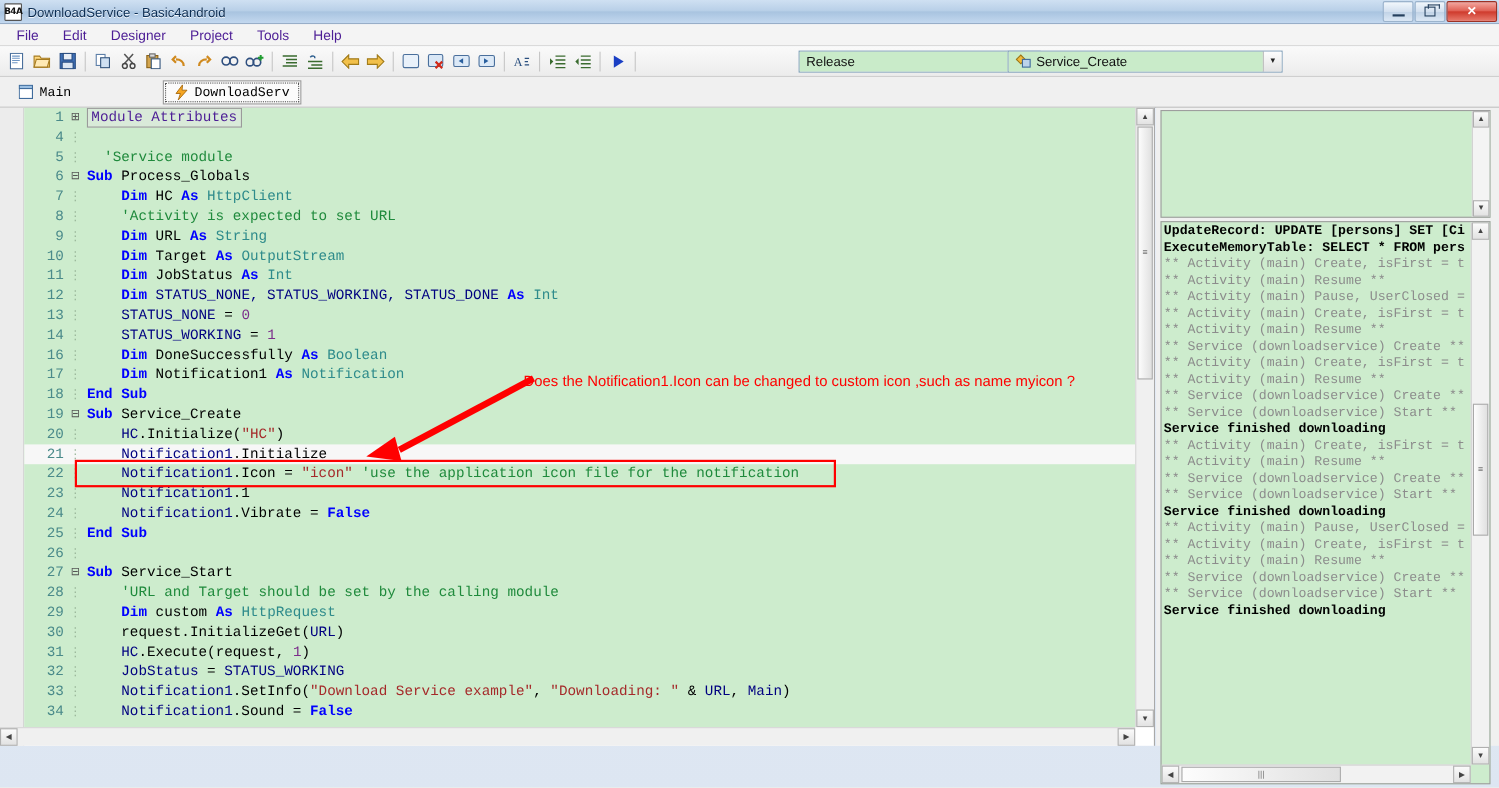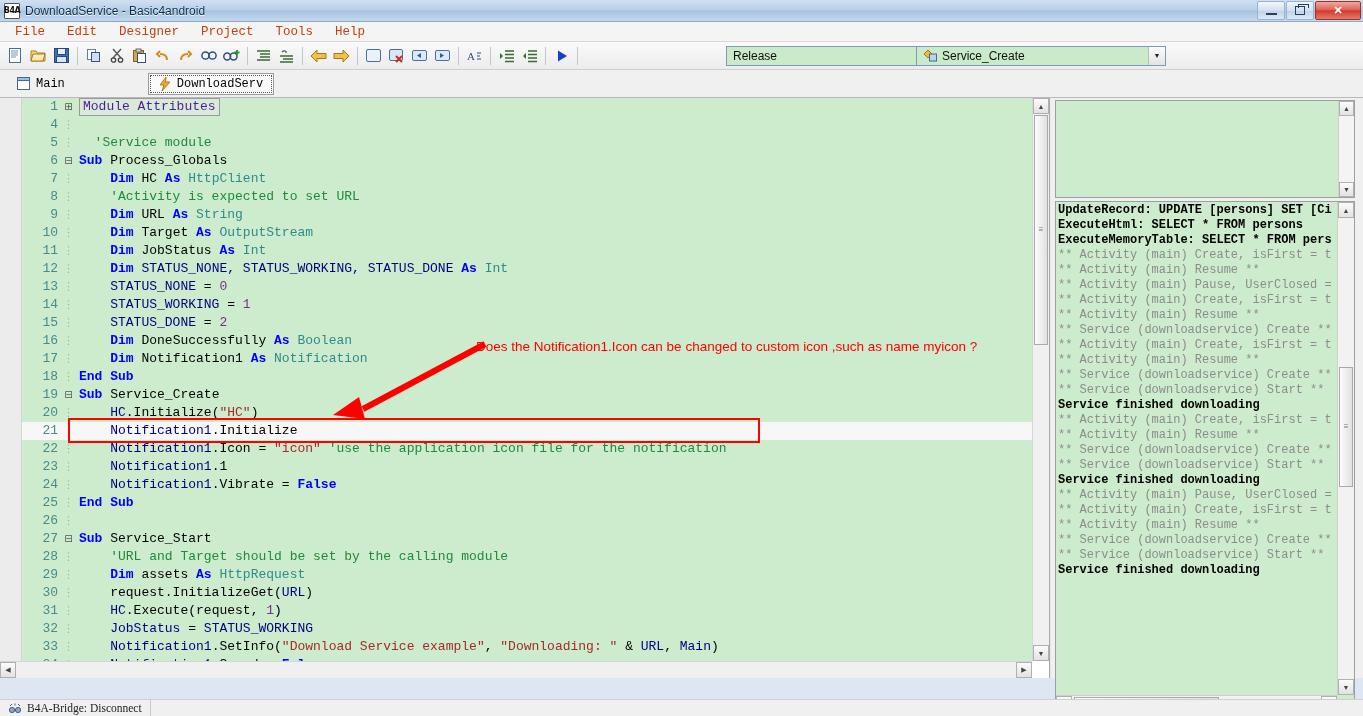--- a/index.html
+++ b/index.html
@@ -55,22 +55,22 @@
     border: 1px solid #25405e; border-bottom: none;
   }
 
   
   .menubar {
     position: absolute; left: 0; top: 22px; width: 1363px; height: 20px;
     background: #f4f4f4; border-bottom: 1px solid #d8d8d8;
     display: flex; align-items: center; padding-left: 4px;
   }
   .menu-item {
-    padding: 6px 11px; font-size: 12.5px; color: #c2410c; cursor: default;
-    font-family: Liberation Mono, monospace;
+    padding: 6px 11px; font-size: 12.5px; color: #4c1d95; cursor: default;
+    font-family: Liberation Sans, sans-serif;
   }
 
   
   .toolbar {
     position: absolute; left: 0; top: 42px; width: 1363px; height: 28px;
     background: linear-gradient(to bottom, #fafafa, #ececec);
     border-bottom: 1px solid #cfcfcf;
     display: flex; align-items: center; padding-left: 4px;
   }
   .tb-btn {
@@ -451,35 +451,34 @@
         <div class="codeline"><span class="lno">5</span><span class="foldbar">⋮</span><span class="ctext"><span class="cm">  'Service module</span></span></div>
         <div class="codeline"><span class="lno">6</span><span class="fold">⊟</span><span class="ctext"><span class="k">Sub </span><span class="pl">Process_Globals</span></span></div>
         <div class="codeline"><span class="lno">7</span><span class="foldbar">⋮</span><span class="ctext"><span class="k">    Dim </span><span class="pl">HC </span><span class="k">As </span><span class="ty">HttpClient</span></span></div>
         <div class="codeline"><span class="lno">8</span><span class="foldbar">⋮</span><span class="ctext"><span class="cm">    'Activity is expected to set URL</span></span></div>
         <div class="codeline"><span class="lno">9</span><span class="foldbar">⋮</span><span class="ctext"><span class="k">    Dim </span><span class="pl">URL </span><span class="k">As </span><span class="ty">String</span></span></div>
         <div class="codeline"><span class="lno">10</span><span class="foldbar">⋮</span><span class="ctext"><span class="k">    Dim </span><span class="pl">Target </span><span class="k">As </span><span class="ty">OutputStream</span></span></div>
         <div class="codeline"><span class="lno">11</span><span class="foldbar">⋮</span><span class="ctext"><span class="k">    Dim </span><span class="pl">JobStatus </span><span class="k">As </span><span class="ty">Int</span></span></div>
         <div class="codeline"><span class="lno">12</span><span class="foldbar">⋮</span><span class="ctext"><span class="k">    Dim </span><span class="id">STATUS_NONE, STATUS_WORKING, STATUS_DONE </span><span class="k">As </span><span class="ty">Int</span></span></div>
         <div class="codeline"><span class="lno">13</span><span class="foldbar">⋮</span><span class="ctext"><span class="id">    STATUS_NONE </span><span class="pl">= </span><span class="nm">0</span></span></div>
         <div class="codeline"><span class="lno">14</span><span class="foldbar">⋮</span><span class="ctext"><span class="id">    STATUS_WORKING </span><span class="pl">= </span><span class="nm">1</span></span></div>
-        <div class="codeline"><span class="lno">15</span><span class="foldbar">⋮</span><span class="ctext"><span class="id">    STATUS_DONE </span><span class="pl">= </span><span class="nm">2</span></span></div>
         <div class="codeline"><span class="lno">16</span><span class="foldbar">⋮</span><span class="ctext"><span class="k">    Dim </span><span class="pl">DoneSuccessfully </span><span class="k">As </span><span class="ty">Boolean</span></span></div>
         <div class="codeline"><span class="lno">17</span><span class="foldbar">⋮</span><span class="ctext"><span class="k">    Dim </span><span class="pl">Notification1 </span><span class="k">As </span><span class="ty">Notification</span></span></div>
         <div class="codeline"><span class="lno">18</span><span class="foldbar">⋮</span><span class="ctext"><span class="k">End Sub</span></span></div>
         <div class="codeline"><span class="lno">19</span><span class="fold">⊟</span><span class="ctext"><span class="k">Sub </span><span class="pl">Service_Create</span></span></div>
         <div class="codeline"><span class="lno">20</span><span class="foldbar">⋮</span><span class="ctext"><span class="id">    HC</span><span class="pl">.Initialize(</span><span class="st">"HC"</span><span class="pl">)</span></span></div>
         <div class="codeline cur"><span class="lno">21</span><span class="foldbar">⋮</span><span class="ctext"><span class="id">    Notification1</span><span class="pl">.Initialize</span></span></div>
         <div class="codeline"><span class="lno">22</span><span class="foldbar">⋮</span><span class="ctext"><span class="id">    Notification1</span><span class="pl">.Icon = </span><span class="st">"icon" </span><span class="cm">'use the application icon file for the notification</span></span></div>
         <div class="codeline"><span class="lno">23</span><span class="foldbar">⋮</span><span class="ctext"><span class="id">    Notification1</span><span class="pl">.1</span></span></div>
         <div class="codeline"><span class="lno">24</span><span class="foldbar">⋮</span><span class="ctext"><span class="id">    Notification1</span><span class="pl">.Vibrate = </span><span class="k">False</span></span></div>
         <div class="codeline"><span class="lno">25</span><span class="foldbar">⋮</span><span class="ctext"><span class="k">End Sub</span></span></div>
         <div class="codeline"><span class="lno">26</span><span class="foldbar">⋮</span><span class="ctext"></span></div>
         <div class="codeline"><span class="lno">27</span><span class="fold">⊟</span><span class="ctext"><span class="k">Sub </span><span class="pl">Service_Start</span></span></div>
         <div class="codeline"><span class="lno">28</span><span class="foldbar">⋮</span><span class="ctext"><span class="cm">    'URL and Target should be set by the calling module</span></span></div>
-        <div class="codeline"><span class="lno">29</span><span class="foldbar">⋮</span><span class="ctext"><span class="k">    Dim </span><span class="pl">assets </span><span class="k">As </span><span class="ty">HttpRequest</span></span></div>
+        <div class="codeline"><span class="lno">29</span><span class="foldbar">⋮</span><span class="ctext"><span class="k">    Dim </span><span class="pl">custom </span><span class="k">As </span><span class="ty">HttpRequest</span></span></div>
         <div class="codeline"><span class="lno">30</span><span class="foldbar">⋮</span><span class="ctext"><span class="pl">    request.InitializeGet(</span><span class="id">URL</span><span class="pl">)</span></span></div>
         <div class="codeline"><span class="lno">31</span><span class="foldbar">⋮</span><span class="ctext"><span class="id">    HC</span><span class="pl">.Execute(request, </span><span class="nm">1</span><span class="pl">)</span></span></div>
         <div class="codeline"><span class="lno">32</span><span class="foldbar">⋮</span><span class="ctext"><span class="id">    JobStatus </span><span class="pl">= </span><span class="id">STATUS_WORKING</span></span></div>
         <div class="codeline"><span class="lno">33</span><span class="foldbar">⋮</span><span class="ctext"><span class="id">    Notification1</span><span class="pl">.SetInfo(</span><span class="st">"Download Service example"</span><span class="pl">, </span><span class="st">"Downloading: "</span><span class="pl"> &amp; </span><span class="id">URL</span><span class="pl">, </span><span class="id">Main</span><span class="pl">)</span></span></div>
         <div class="codeline"><span class="lno">34</span><span class="foldbar">⋮</span><span class="ctext"><span class="id">    Notification1</span><span class="pl">.Sound = </span><span class="k">False</span></span></div>
       </div>
 
     <div class="vscroll">
       <div class="sb-arrow" style="left:0;top:0;width:16px;height:16px;">▲</div>
       <div class="sb-thumb" style="left:1px;top:17px;width:14px;height:230px;">
@@ -499,21 +498,20 @@
     <div class="panel-top">
       <div class="vs">
         <div class="sb-arrow" style="left:0;top:0;width:15px;height:15px;">▲</div>
         <div class="sb-arrow" style="left:0;bottom:0;width:15px;height:15px;">▼</div>
       </div>
     </div>
 
     <div class="logbox">
       <div class="logtext" id="logtext">
           <div class="logline bold">UpdateRecord: UPDATE [persons] SET [Ci</div>
-          <div class="logline bold">ExecuteHtml: SELECT * FROM persons</div>
           <div class="logline bold">ExecuteMemoryTable: SELECT * FROM pers</div>
           <div class="logline">** Activity (main) Create, isFirst = t</div>
           <div class="logline">** Activity (main) Resume **</div>
           <div class="logline">** Activity (main) Pause, UserClosed =</div>
           <div class="logline">** Activity (main) Create, isFirst = t</div>
           <div class="logline">** Activity (main) Resume **</div>
           <div class="logline">** Service (downloadservice) Create **</div>
           <div class="logline">** Activity (main) Create, isFirst = t</div>
           <div class="logline">** Activity (main) Resume **</div>
           <div class="logline">** Service (downloadservice) Create **</div>
@@ -542,30 +540,20 @@
         <div class="sb-arrow" style="left:0;top:0;width:16px;height:16px;">◀</div>
         <div class="sb-thumb" style="left:18px;top:1px;width:145px;height:14px;">
             <span class="grip">|||</span>
           </div>
         <div class="sb-arrow" style="right:0;top:0;width:16px;height:16px;">▶</div>
       </div>
     </div>
 
   </div>
 
-  <div class="statusbar">
-    <div class="status-cell">
-      <svg width="14" height="11" viewBox="0 0 14 11">
-        <circle cx="4" cy="7" r="2.6" fill="#8fa8c4" stroke="#3f5f8a"></circle>
-        <circle cx="10" cy="7" r="2.6" fill="#8fa8c4" stroke="#3f5f8a"></circle>
-        <path d="M2 3l2-2M7 2.5V0.5M12 3l-2-2" stroke="#3f5f8a" stroke-width="1"></path>
-      </svg>
-      <span>B4A-Bridge: Disconnect</span>
-    </div>
-  </div>
 
   <div class="anno-text" style="left:476px; top:339px;">Does the Notification1.Icon can be changed to custom icon ,such as name myicon ?</div>
 
   <div class="anno-rect" style="left:68px; top:418px; width:692px; height:25px;"></div>
 
   <svg class="anno-arrow" style="left:325px; top:335px;" width="165" height="90" viewBox="0 0 165 90">
     <path d="M160 9 L38 74" stroke="#ff0000" stroke-width="6" fill="none"></path>
     <path d="M8 80 L34 62 L40 84 Z" fill="#ff0000"></path>
   </svg>
 

